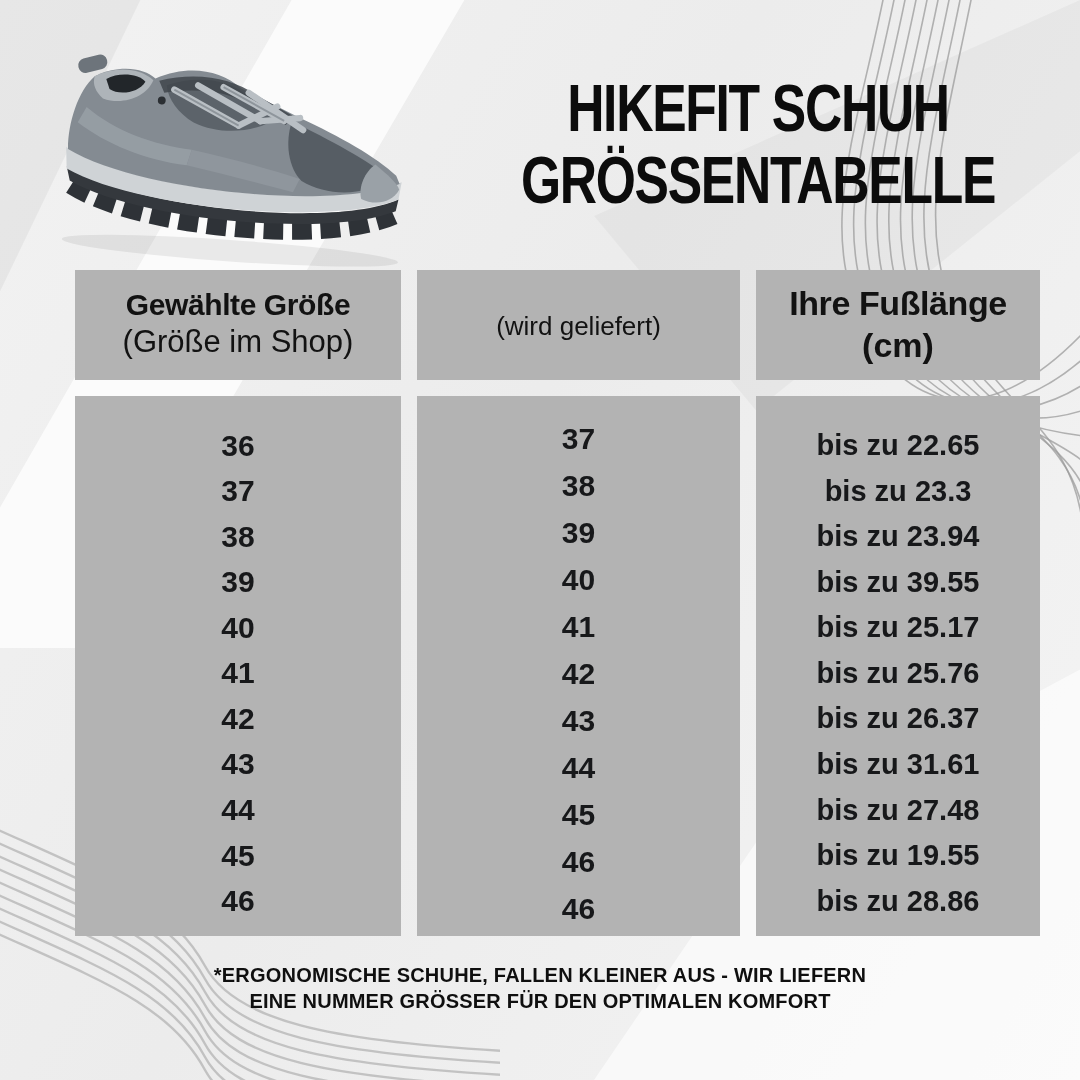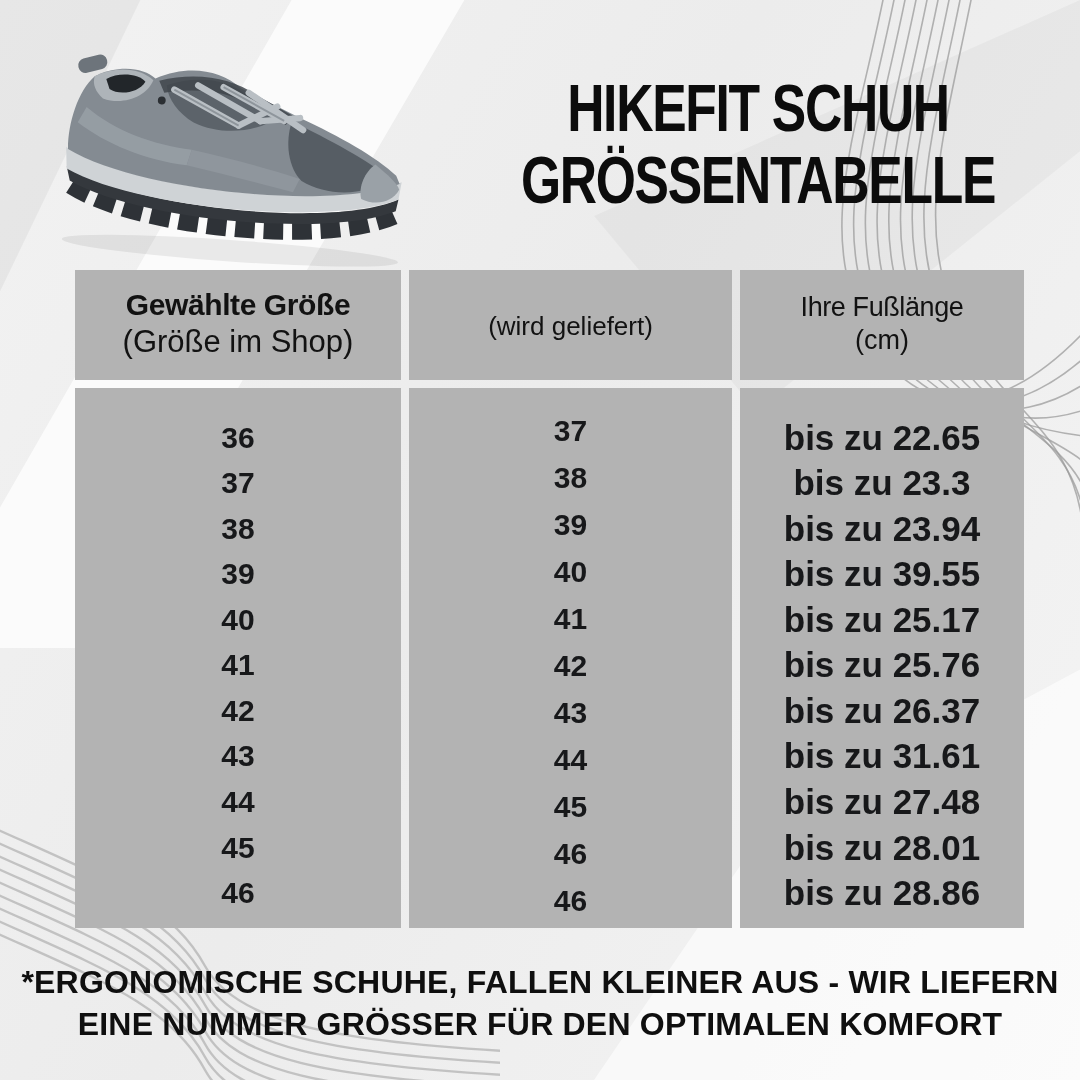--- a/index.html
+++ b/index.html
@@ -25,37 +25,37 @@
   .waves-bl { left:0; bottom:0; }
 
   .shoe { position:absolute; left:44px; top:48px; width:392px; height:228px; }
 
   .title { position:absolute; left:478px; top:76px; width:560px; text-align:center;
            font-weight:700; font-size:60px; line-height:64px; letter-spacing:-1.5px;
            color:#0c0c0c; transform:scale(.86,1.12); transform-origin:50% 20%; }
 
   .size-table { position:absolute; left:75px; top:270px; width:941px;
                 display:grid; grid-template-columns:326px 323px 284px;
-                grid-template-rows:110px 540px; gap:8px; }
+                grid-template-rows:110px 540px; gap:16px; }
   .th { background:#b3b3b3; display:flex; flex-direction:column;
         align-items:center; justify-content:center; text-align:center; }
   .th .t  { font-weight:700; font-size:30px; line-height:1.12; letter-spacing:-.4px; }
   .th .s  { font-size:31px; font-weight:400; line-height:1.25; margin-top:2px; }
   .th-col2 .t { font-size:28px; max-width:280px; }
   .th-col2 .s { font-size:26px; }
-  .th-col3 .t, .th-col3 .s { font-weight:400; font-size:27px; }
+  .th-col3 .t, .th-col3 .s { font-weight:700; font-size:34px; }
 
   .tbody-col { background:#b3b3b3; display:flex; flex-direction:column;
                justify-content:space-around; padding:27px 0 12px 0; }
   .tbody-col2 { padding-top:20px; padding-bottom:4px; }
   .cell-value { text-align:center; font-size:30px; font-weight:600; color:#17181a; }
-  .tbody-col3 .cell-value { font-size:35px; }
+  .tbody-col3 .cell-value { font-size:29px; }
 
   .footnote { position:absolute; left:0; top:962px; width:1080px; text-align:center;
-              font-weight:700; font-size:32px; line-height:1.3; letter-spacing:.2px;
+              font-weight:700; font-size:20px; line-height:1.3; letter-spacing:.2px;
               color:#0f0f0f; }
 </style>
 </head>
 <body>
 
 <div class="canvas">
 
   <div class="chev chev-a"></div>
   <div class="chev chev-b"></div>
   <div class="chev chev-c"></div>
@@ -193,21 +193,21 @@
     <div class="tbody-col tbody-col3">
         <div class="cell-value">bis zu 22.65</div>
         <div class="cell-value">bis zu 23.3</div>
         <div class="cell-value">bis zu 23.94</div>
         <div class="cell-value">bis zu 39.55</div>
         <div class="cell-value">bis zu 25.17</div>
         <div class="cell-value">bis zu 25.76</div>
         <div class="cell-value">bis zu 26.37</div>
         <div class="cell-value">bis zu 31.61</div>
         <div class="cell-value">bis zu 27.48</div>
-        <div class="cell-value">bis zu 28.01</div>
+        <div class="cell-value">bis zu 19.55</div>
         <div class="cell-value">bis zu 28.86</div>
       </div>
   </div>
 
   <div class="footnote">
     <div>*ERGONOMISCHE SCHUHE, FALLEN KLEINER AUS - WIR LIEFERN</div>
     <div>EINE NUMMER GRÖSSER FÜR DEN OPTIMALEN KOMFORT</div>
   </div>
 
 </div>

